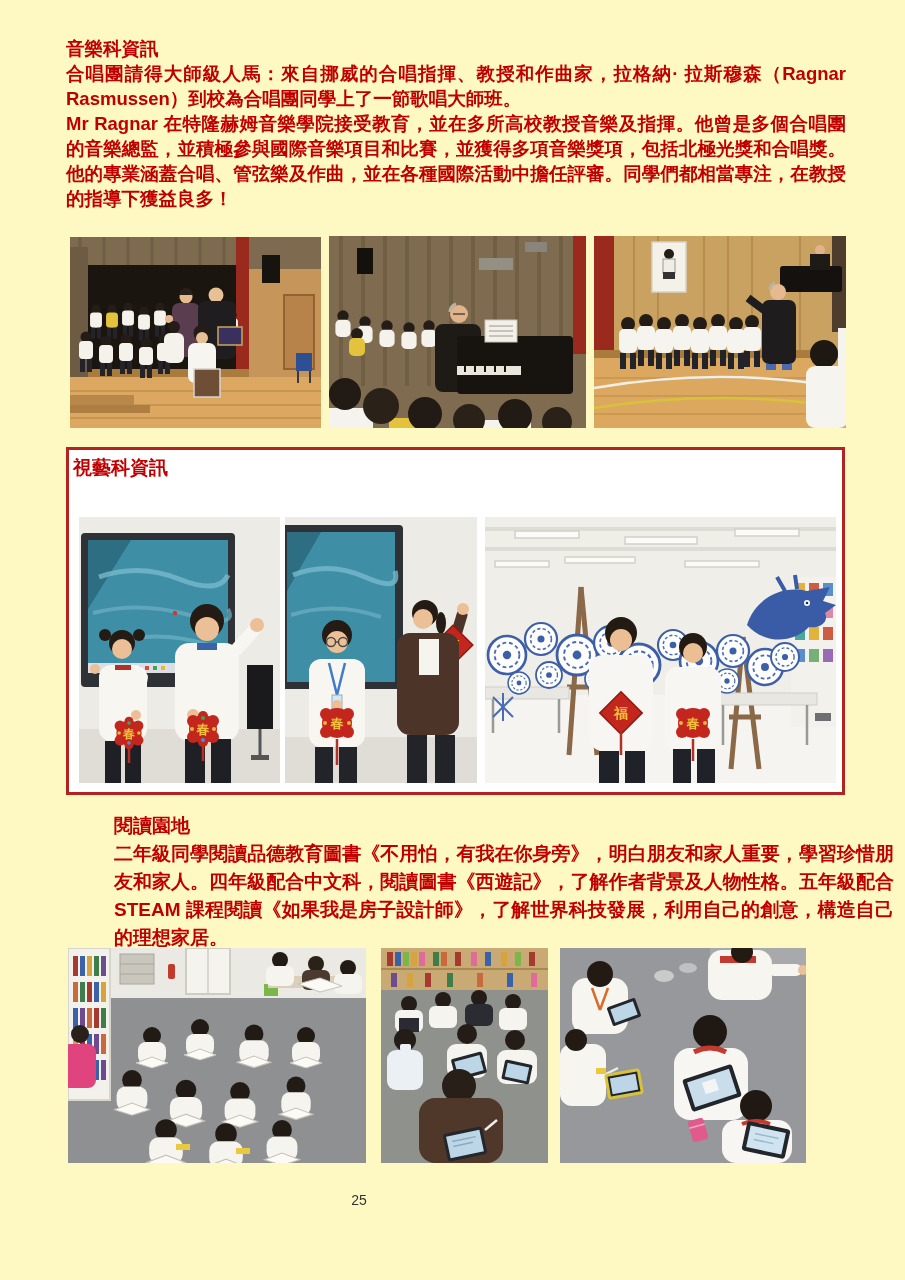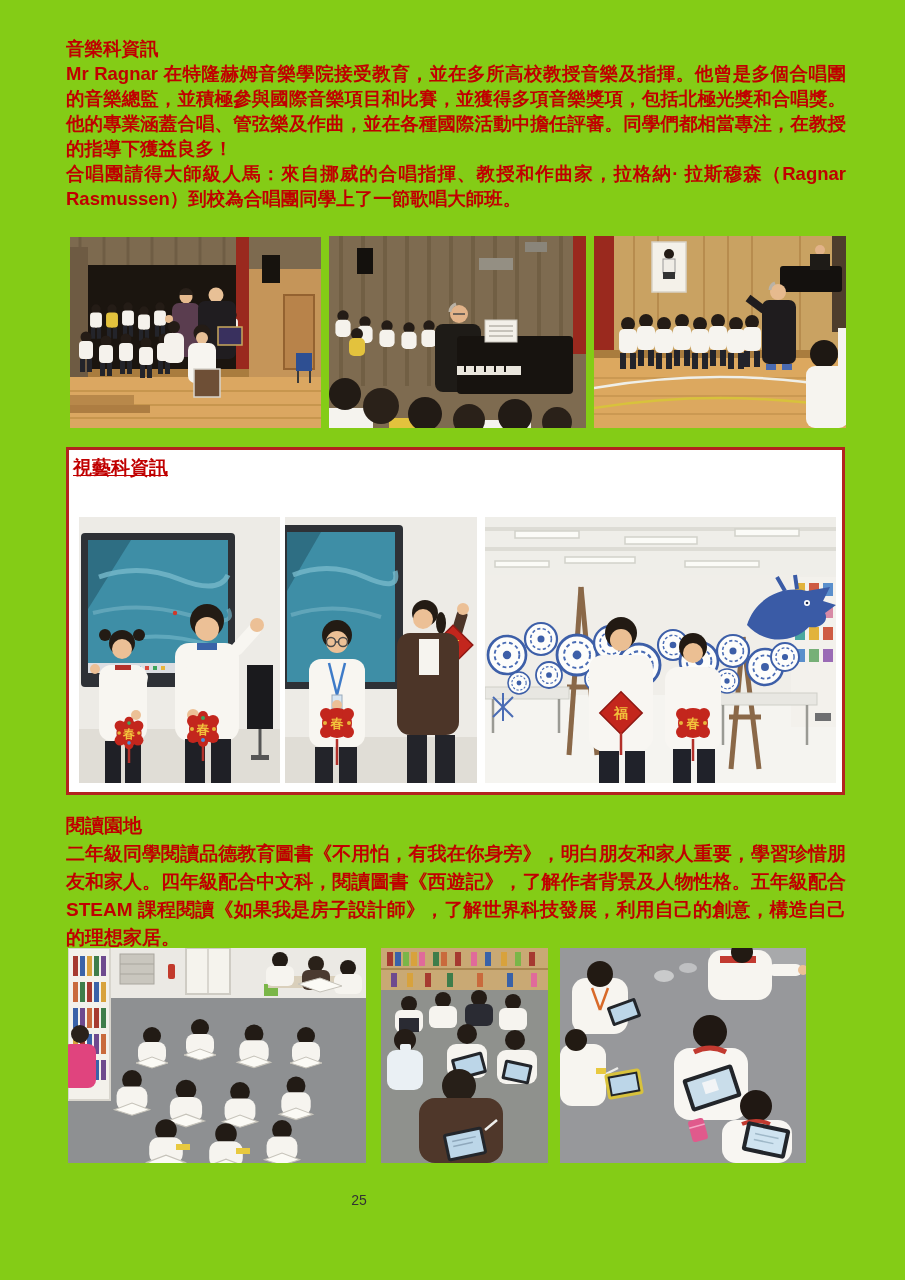--- a/index.html
+++ b/index.html
@@ -1,47 +1,47 @@
 <!DOCTYPE html>
 <html lang="zh-Hant"><head>
 <meta charset="utf-8">
 <style>
   html,body{margin:0;padding:0;background:#ffffff;}
   .page{
-    position:relative;width:905px;height:1280px;background:#84cc16;
+    position:relative;width:905px;height:1280px;background:#fef9c3;
     font-family:"Liberation Sans","DejaVu Sans",sans-serif;overflow:hidden;
   }
   .red{color:#C00000;font-weight:bold;}
   .txtblock{position:absolute;left:66px;width:780px;}
   .txtblock p{margin:0;text-align:justify;}
   .music-text{top:36px;font-size:18.5px;line-height:25px;}
   .music-text .head{line-height:25px;}
   .ph{position:absolute;overflow:hidden;background:#d8d5cf;}
   .ph svg{display:block;width:100%;height:100%;}
   .va-box{
     position:absolute;left:66px;top:447px;width:779px;height:348px;
     border:3px solid #B3231F;box-sizing:border-box;background:#ffffff;
   }
-  .va-text{position:absolute;left:4px;top:4px;width:764px;font-size:19px;line-height:28px;text-decoration:underline;}
-  .reading-text{top:812px;font-size:19px;line-height:28px;}
+  .va-text{position:absolute;left:4px;top:4px;width:764px;font-size:19px;line-height:28px;}
+  .reading-text{top:812px;font-size:19px;line-height:28px;margin-left:48px;}
   .pagenum{
     position:absolute;left:0;top:1192px;width:718px;text-align:center;
     font-size:14px;color:#333333;
   }
   text.orn{font-family:"Liberation Sans","DejaVu Sans",sans-serif;font-weight:bold;}
 </style>
 </head>
 <body>
 
 <div class="page">
 
   <section class="txtblock music-text red">
     <div class="head">音樂科資訊</div>
+    <p>合唱團請得大師級人馬：來自挪威的合唱指揮、教授和作曲家，拉格納· 拉斯穆森（Ragnar Rasmussen）到校為合唱團同學上了一節歌唱大師班。</p>
     <p>Mr Ragnar 在特隆赫姆音樂學院接受教育，並在多所高校教授音樂及指揮。他曾是多個合唱團的音樂總監，並積極參與國際音樂項目和比賽，並獲得多項音樂獎項，包括北極光獎和合唱獎。他的專業涵蓋合唱、管弦樂及作曲，並在各種國際活動中擔任評審。同學們都相當專注，在教授的指導下獲益良多！</p>
-    <p>合唱團請得大師級人馬：來自挪威的合唱指揮、教授和作曲家，拉格納· 拉斯穆森（Ragnar Rasmussen）到校為合唱團同學上了一節歌唱大師班。</p>
   </section>
 
   <figure class="ph" style="left:70px;top:237px;width:251px;height:191px;margin:0;">
     <svg viewBox="0 0 251 191" preserveAspectRatio="none">
       <rect width="251" height="191" fill="#C59559"></rect>
       <rect x="0" y="0" width="251" height="32" fill="#7D6A4F"></rect>
       <g stroke="#6A5840" stroke-width="3" opacity="0.7">
         <line x1="10" y1="0" x2="10" y2="30"></line>
           <line x1="34" y1="0" x2="34" y2="30"></line>
           <line x1="58" y1="0" x2="58" y2="30"></line>

